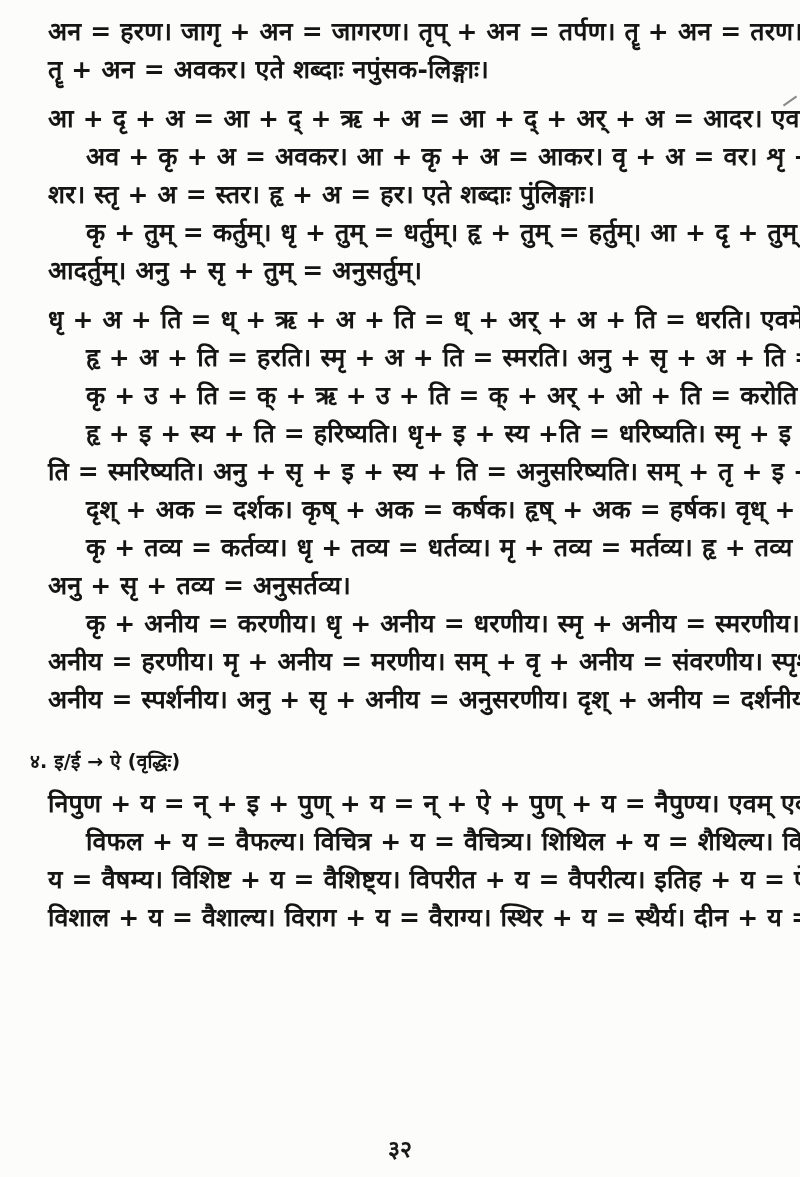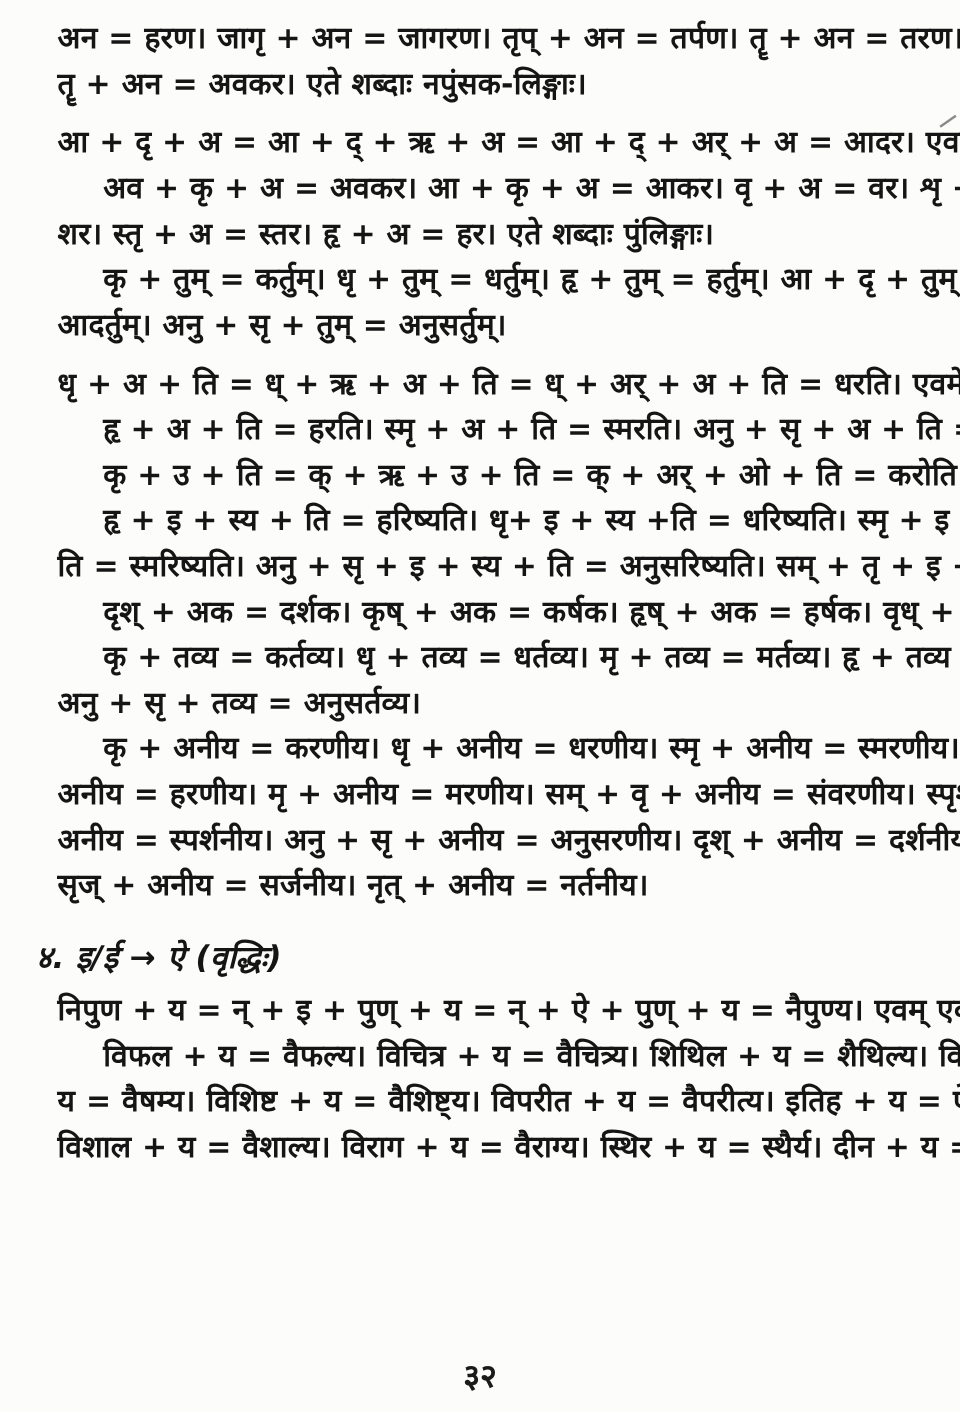--- a/index.html
+++ b/index.html
@@ -22,30 +22,29 @@
     font-weight: 600;
     letter-spacing: 0.2px;
   }
   .line { white-space: nowrap; }
   .line.ind { padding-left: 38px; }
   .line.gap { margin-top: 11px; }
   .line.heading {
     margin-left: -18px;
     margin-top: 23px;
     margin-bottom: 5px;
-    font-size: 26px;
-    font-style: italic;
+    font-size: 19px;
   }
   .footer {
     position: absolute;
     bottom: 13px;
     left: 0;
     width: 100%;
     text-align: center;
-    font-size: 27px;
+    font-size: 23px;
     font-weight: 600;
     color: #1a1a1a;
   }
   .scan-artifact {
     position: absolute;
     top: 100px;
     right: 2px;
     width: 16px;
     height: 2px;
     background: #8a8a86;
@@ -68,21 +67,20 @@
       <div class="line ind">हृ + अ + ति = हरति। स्मृ + अ + ति = स्मरति। अनु + सृ + अ + ति = अनुसरति।</div>
       <div class="line ind">कृ + उ + ति = क् + ऋ + उ + ति = क् + अर् + ओ + ति = करोति।</div>
       <div class="line ind">हृ + इ + स्य + ति = हरिष्यति। धृ+ इ + स्य +ति = धरिष्यति। स्मृ + इ + स्य +</div>
       <div class="line">ति = स्मरिष्यति। अनु + सृ + इ + स्य + ति = अनुसरिष्यति। सम् + तृ + इ + स्य +</div>
       <div class="line ind">दृश् + अक = दर्शक। कृष् + अक = कर्षक। हृष् + अक = हर्षक। वृध् + अक =</div>
       <div class="line ind">कृ + तव्य = कर्तव्य। धृ + तव्य = धर्तव्य। मृ + तव्य = मर्तव्य। हृ + तव्य = हर्तव्य।</div>
       <div class="line">अनु + सृ + तव्य = अनुसर्तव्य।</div>
       <div class="line ind">कृ + अनीय = करणीय। धृ + अनीय = धरणीय। स्मृ + अनीय = स्मरणीय। हृ +</div>
       <div class="line">अनीय = हरणीय। मृ + अनीय = मरणीय। सम् + वृ + अनीय = संवरणीय। स्पृश् +</div>
       <div class="line">अनीय = स्पर्शनीय। अनु + सृ + अनीय = अनुसरणीय। दृश् + अनीय = दर्शनीय।</div>
-      <div class="line">सृज् + अनीय = सर्जनीय। नृत् + अनीय = नर्तनीय।</div>
       <div class="line heading">४. इ/ई → ऐ (वृद्धिः)</div>
       <div class="line">निपुण + य = न् + इ + पुण् + य = न् + ऐ + पुण् + य = नैपुण्य। एवम् एव –</div>
       <div class="line ind">विफल + य = वैफल्य। विचित्र + य = वैचित्र्य। शिथिल + य = शैथिल्य। विषम +</div>
       <div class="line">य = वैषम्य। विशिष्ट + य = वैशिष्ट्य। विपरीत + य = वैपरीत्य। इतिह + य = ऐतिह्य।</div>
       <div class="line">विशाल + य = वैशाल्य। विराग + य = वैराग्य। स्थिर + य = स्थैर्य। दीन + य = दैन्य।</div>
     </div>
   <div class="scan-artifact"></div>
   <div class="footer">३२</div>
 </div>
 

